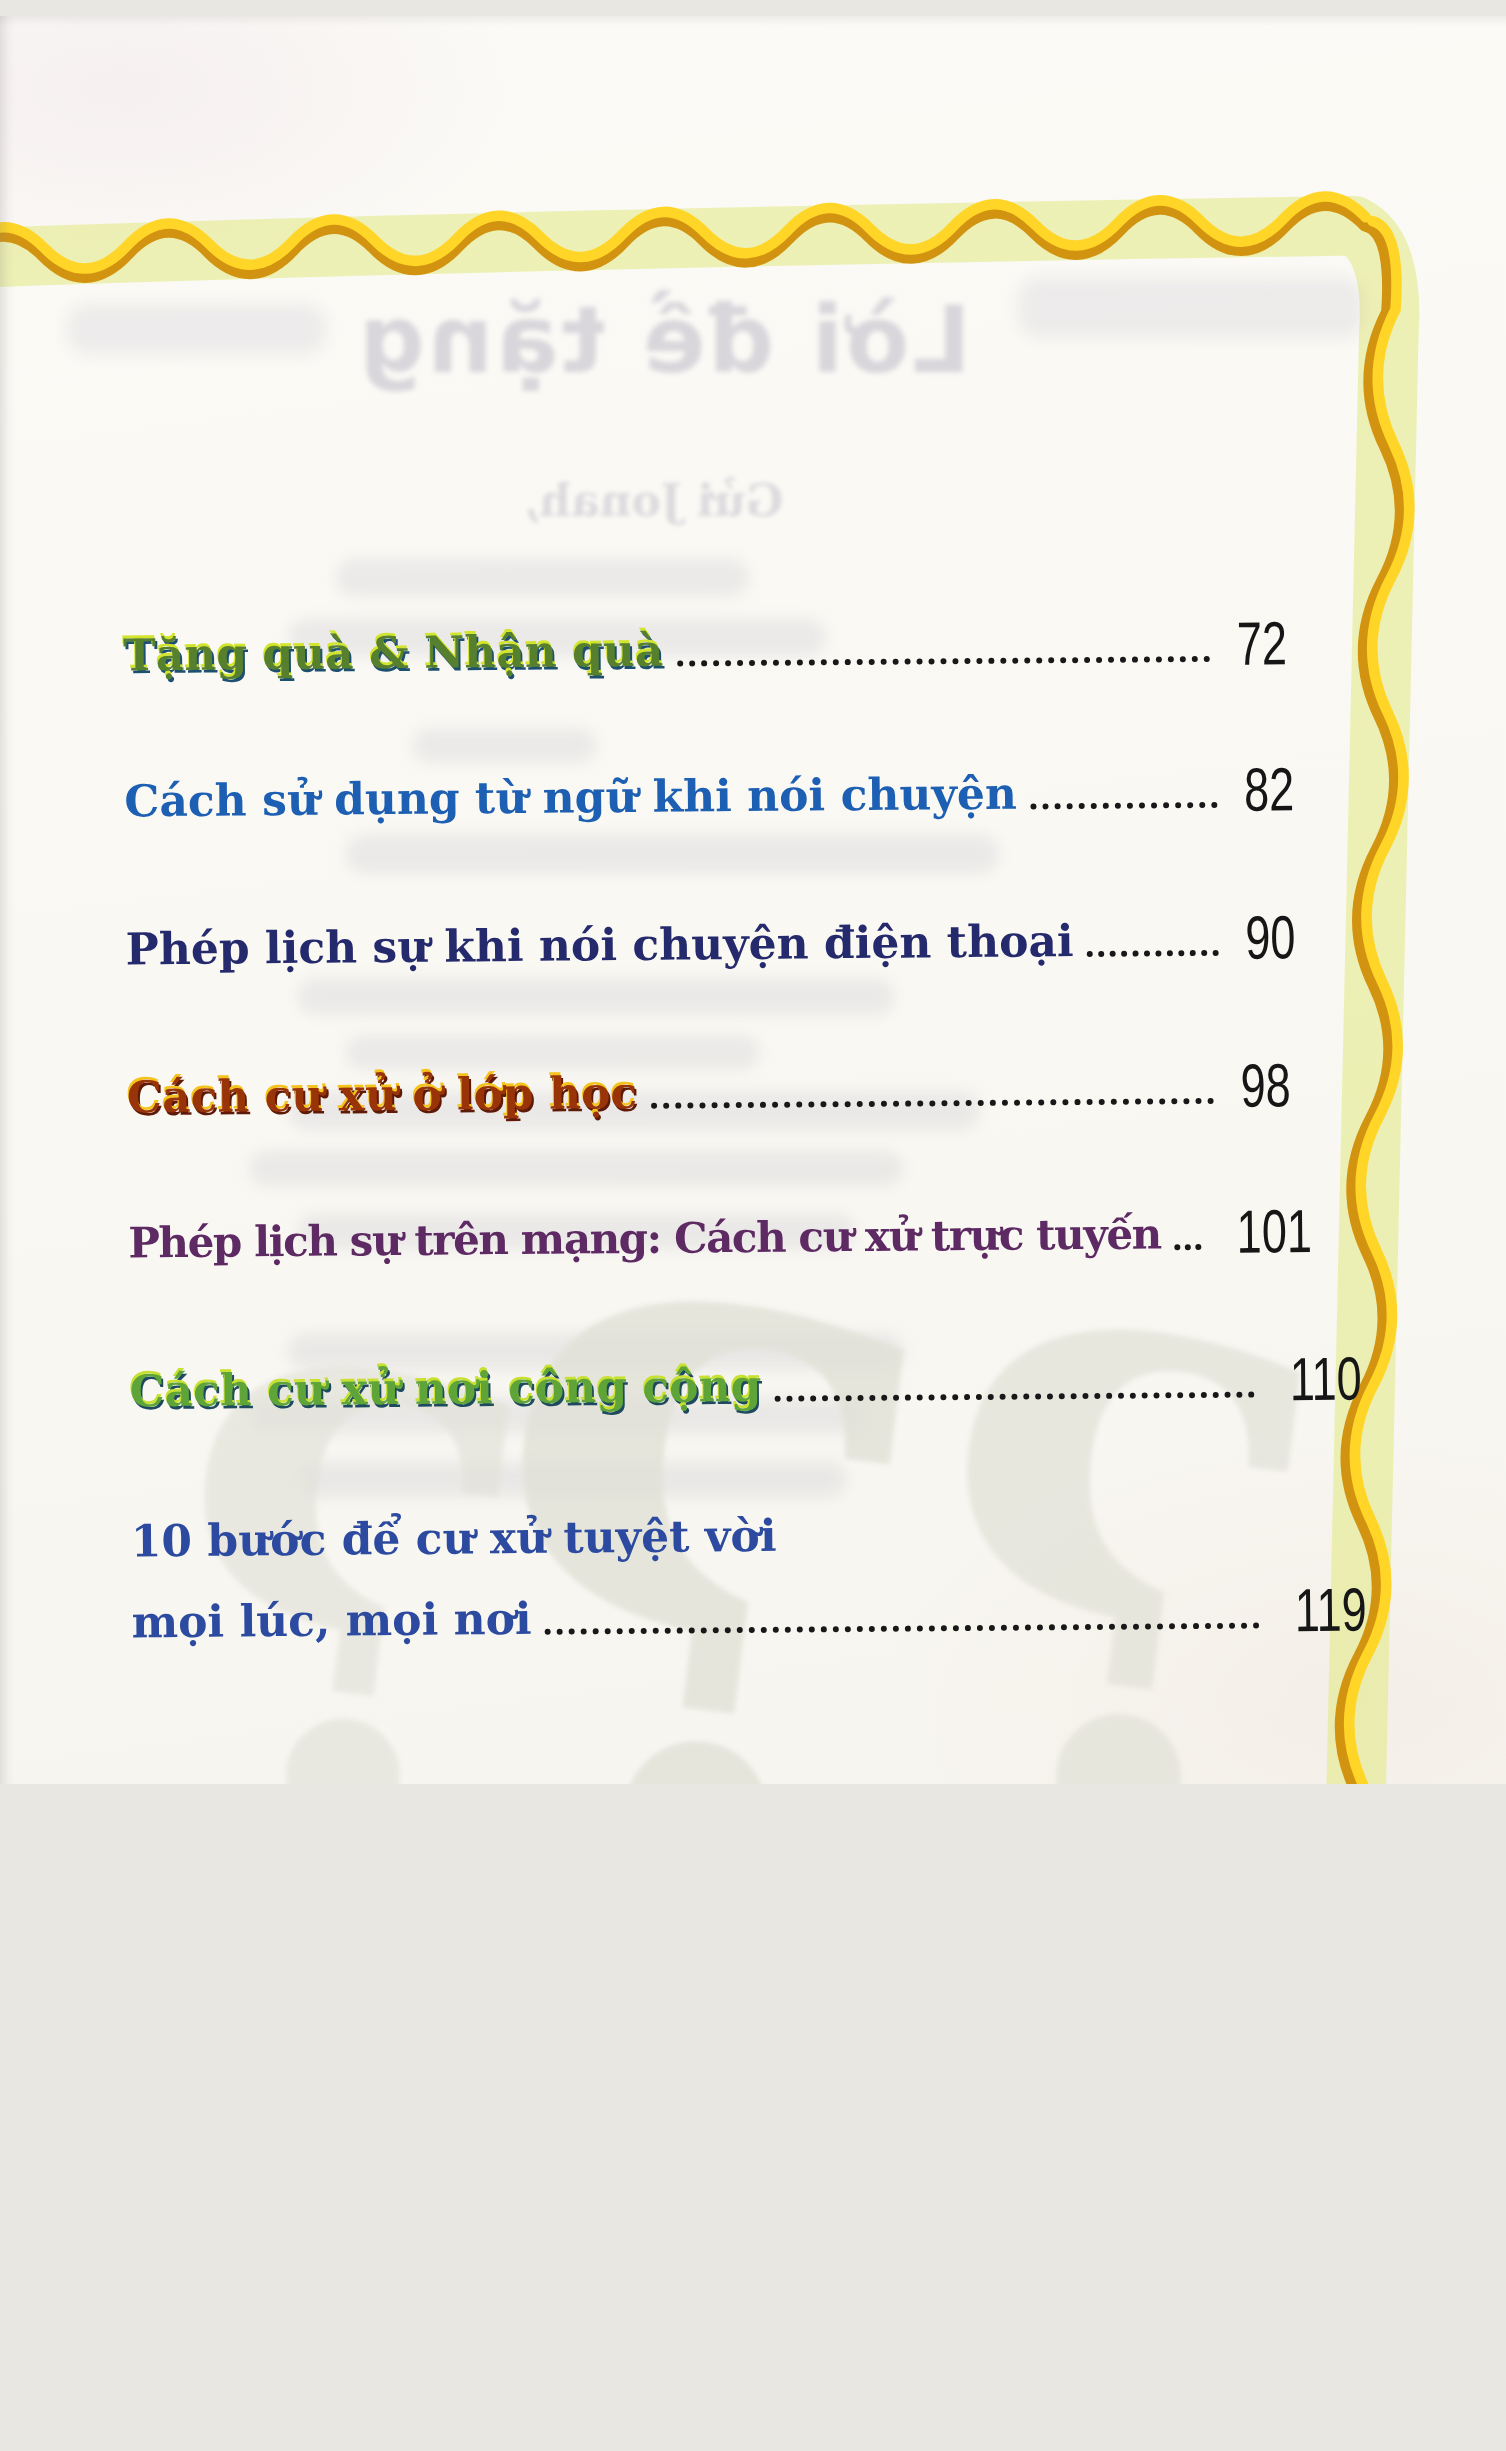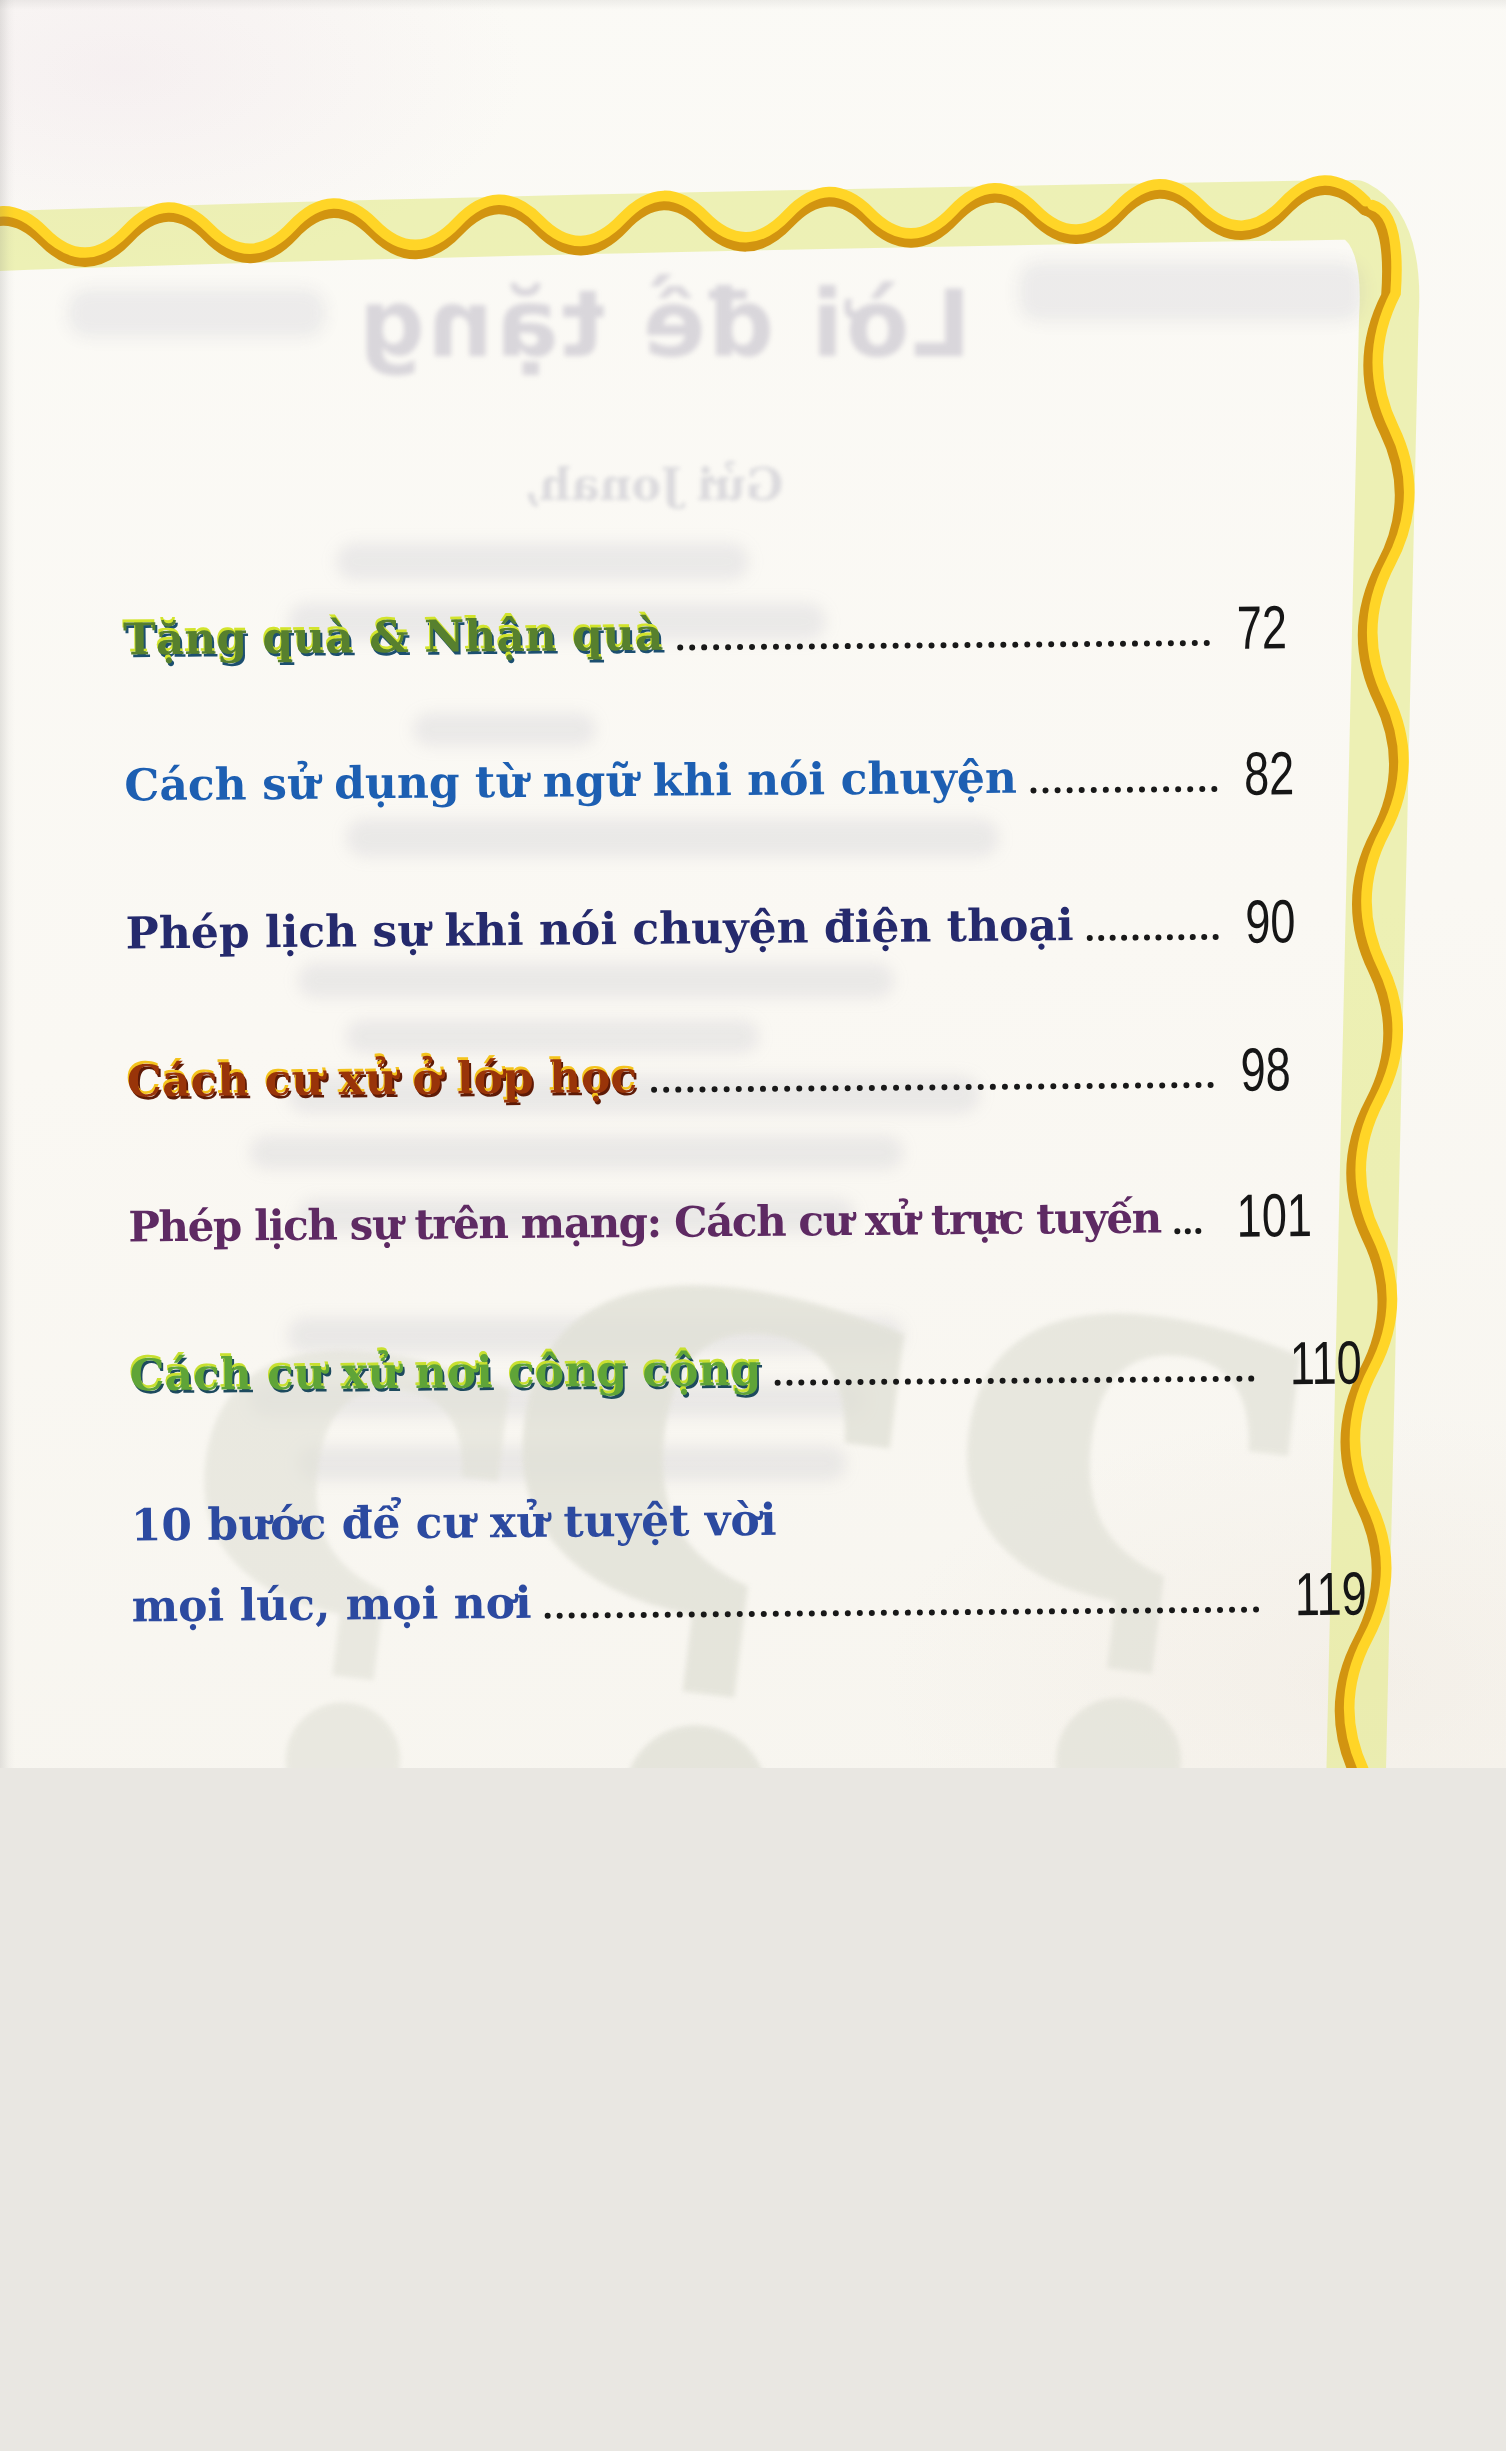--- a/index.html
+++ b/index.html
@@ -1,19 +1,19 @@
 <!DOCTYPE html>
 <html><head>
 <meta charset="utf-8">
 <style>
   html,body{margin:0;padding:0;background:#e9e7e2;}
   .page{
     position:relative;
     width:1506px;height:1768px;
-    margin:0 auto;
+    margin:16px auto;
     background:
       radial-gradient(ellipse 576px 288px at 8% 4%, rgba(230,210,225,.25), transparent 70%),
       radial-gradient(ellipse 672px 384px at 90% 95%, rgba(235,225,215,.3), transparent 70%),
       linear-gradient(173deg,#fbfaf6 0%,#faf8f3 55%,#f7f5ef 100%);
     overflow:hidden;
     font-family:"DejaVu Serif","Liberation Serif",serif;
   }
   
   .edge-left{position:absolute;left:0;top:0;width:15.4px;height:100%;
     background:linear-gradient(to right,rgba(120,120,118,.18),rgba(120,120,118,.04) 60%,transparent);}

